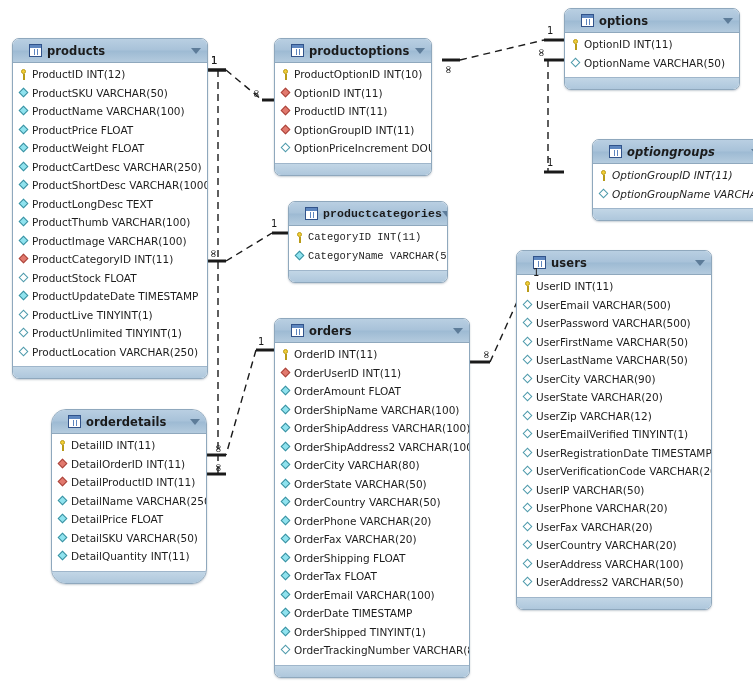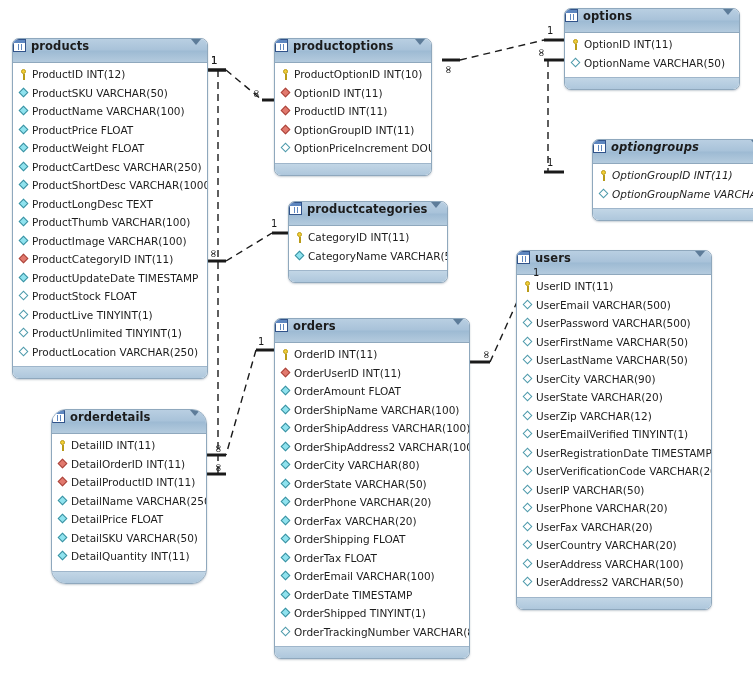--- a/index.html
+++ b/index.html
@@ -26,21 +26,22 @@
     border: 1px solid #8fa8bd;
     border-radius: 7px;
     background: #ffffff;
     box-shadow: 0 1px 2px rgba(90,110,130,0.35);
     overflow: hidden;
   }
   .card-header {
     position: relative;
     height: 23px;
     display: flex;
-    padding: 0 6px 0 0;
+    align-items: center;
+    padding: 0 6px 0 16px;
     background: linear-gradient(to bottom, #b9cfe2 0%, #a8c2d9 48%, #9dbad3 52%, #b4cbde 100%);
     border-bottom: 1px solid #8fa8bd;
   }
   .tbl-icon {
     width: 13px; height: 13px;
     flex: 0 0 13px;
     margin-right: 5px;
     border: 1px solid #31538a;
     background: #ffffff;
     position: relative;
@@ -246,29 +247,29 @@
         </div>
         <div class="field">
           <span class="fi col"></span>
           <span class="field-label">ProductImage VARCHAR(100)</span>
         </div>
         <div class="field">
           <span class="fi fk"></span>
           <span class="field-label">ProductCategoryID INT(11)</span>
         </div>
         <div class="field">
+          <span class="fi nul"></span>
+          <span class="field-label">ProductStock FLOAT</span>
+        </div>
+        <div class="field">
           <span class="fi col"></span>
           <span class="field-label">ProductUpdateDate TIMESTAMP</span>
         </div>
         <div class="field">
           <span class="fi nul"></span>
-          <span class="field-label">ProductStock FLOAT</span>
-        </div>
-        <div class="field">
-          <span class="fi nul"></span>
           <span class="field-label">ProductLive TINYINT(1)</span>
         </div>
         <div class="field">
           <span class="fi nul"></span>
           <span class="field-label">ProductUnlimited TINYINT(1)</span>
         </div>
         <div class="field">
           <span class="fi nul"></span>
           <span class="field-label">ProductLocation VARCHAR(250)</span>
         </div>
@@ -338,21 +339,21 @@
           <span class="field-label">OptionGroupID INT(11)</span>
         </div>
         <div class="field">
           <span class="fi nul"></span>
           <span class="field-label">OptionGroupName VARCHAR(50)</span>
         </div>
       </div>
       <div class="card-pad"></div>
       <div class="card-footer"></div>
     </div>
-    <div class="card" style="left: 288px; top: 201px; width: 160px;">
+    <div class="card" style="left: 288px; top: 201px; width: 160px; font-family: Liberation Mono, monospace;">
       <div class="card-header">
         <span class="tbl-icon"></span>
         <span class="tbl-name">productcategories</span>
         <span class="chev"></span>
       </div>
       <div class="card-body">
         <div class="field">
           <span class="fi pk"></span>
           <span class="field-label">CategoryID INT(11)</span>
         </div>
@@ -474,20 +475,24 @@
           <span class="fi col"></span>
           <span class="field-label">OrderShipAddress2 VARCHAR(100)</span>
         </div>
         <div class="field">
           <span class="fi col"></span>
           <span class="field-label">OrderCity VARCHAR(80)</span>
         </div>
         <div class="field">
           <span class="fi col"></span>
           <span class="field-label">OrderState VARCHAR(50)</span>
+        </div>
+        <div class="field">
+          <span class="fi col"></span>
+          <span class="field-label">OrderCountry VARCHAR(50)</span>
         </div>
         <div class="field">
           <span class="fi col"></span>
           <span class="field-label">OrderPhone VARCHAR(20)</span>
         </div>
         <div class="field">
           <span class="fi col"></span>
           <span class="field-label">OrderFax VARCHAR(20)</span>
         </div>
         <div class="field">

